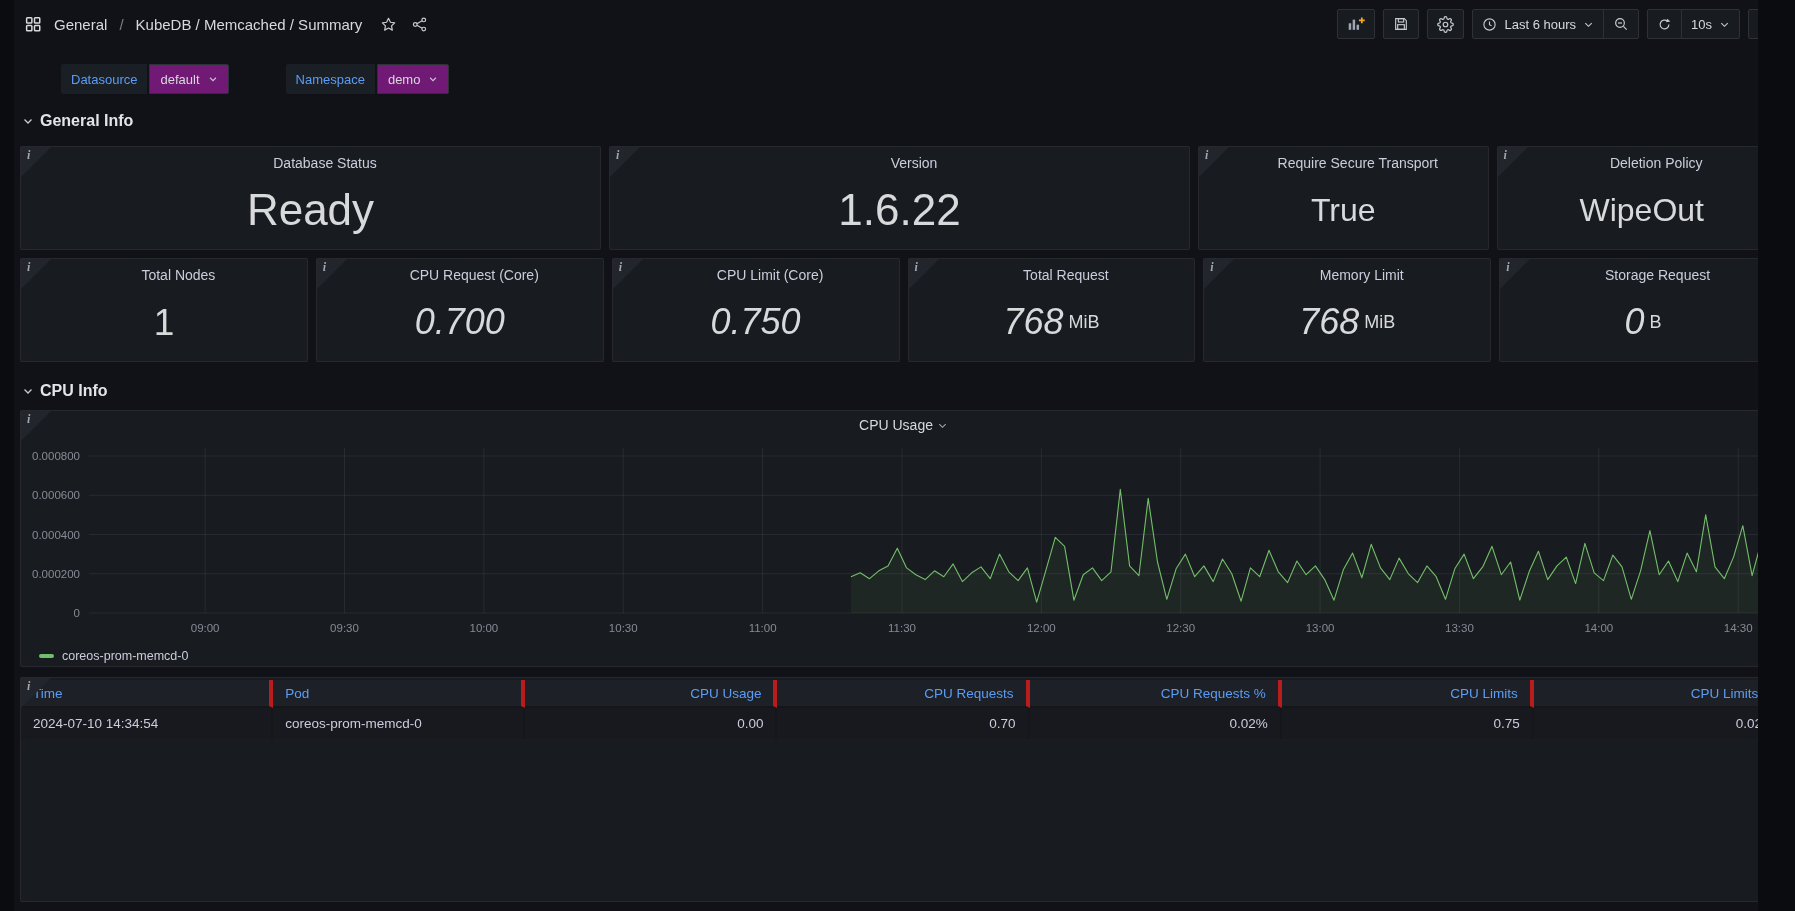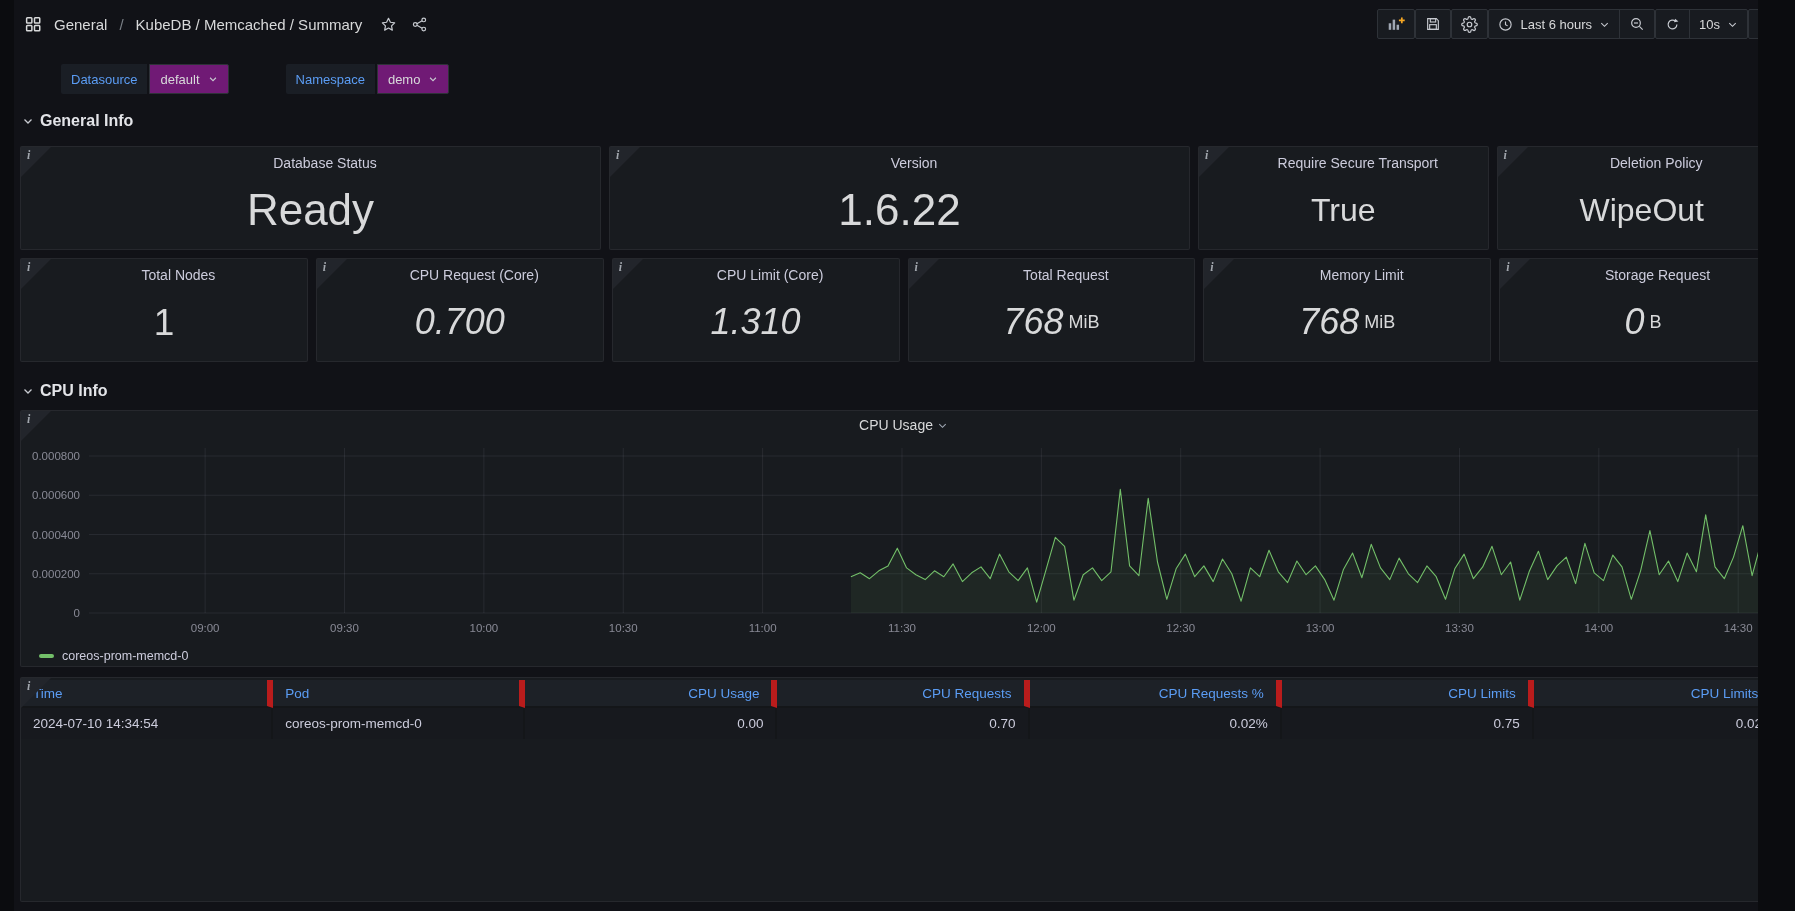--- a/index.html
+++ b/index.html
@@ -8,21 +8,21 @@
   .screen { position:relative; width:1758px; height:911px; background:#111217; overflow:hidden; }
   .sidebar-edge { position:absolute; left:0; top:0; width:14px; height:100%; background:#0b0c0f; }
   .content { position:absolute; left:14px; top:0; width:1781px; height:100%; padding:0 8px 0 6px; }
 
   
   .navbar { height:48px; display:flex; align-items:center; justify-content:space-between; padding:0 2px; }
   .nav-left { display:flex; align-items:center; gap:10px; }
   .crumb-text { color:#d8d9da; font-size:15px; }
   .crumb-sep { color:#7b8087; font-size:15px; padding:0 2px; }
   .icon-btn { display:flex; align-items:center; justify-content:center; background:none; border:none; cursor:pointer; padding:2px; }
-  .nav-right { display:flex; align-items:center; }
+  .nav-right { display:flex; align-items:center; gap:8px; }
   .toolbar-btn { display:flex; align-items:center; gap:7px; height:30px; padding:0 9px;
     background:#181b20; border:1px solid #2e3238; border-radius:2px; color:#d8d9da; font-size:13px; cursor:pointer; }
   .toolbar-group { display:flex; align-items:stretch; height:30px; border:1px solid #2e3238; border-radius:2px; background:#181b20; }
   .toolbar-group .seg { display:flex; align-items:center; gap:7px; padding:0 9px; color:#d8d9da; font-size:13px; cursor:pointer; }
   .toolbar-group .seg + .seg { border-left:1px solid #2e3238; }
   svg.ic { display:block; }
 
   
   .var-row { display:flex; align-items:center; gap:16px; margin-top:16px; height:30px; }
   .var-group { display:flex; align-items:stretch; height:30px;padding-left:41px; }
@@ -59,21 +59,21 @@
   .panel-title-bar { height:28px; display:flex; align-items:center; justify-content:center; gap:4px; cursor:pointer; }
   .panel-title { color:#d8d9da; font-size:14px; font-weight:500; }
   .chart-legend { display:flex; align-items:center; gap:8px; padding-left:18px; height:18px; cursor:pointer; }
   .legend-swatch { width:15px; height:4px; border-radius:2px; }
   .legend-label { color:#ccccdc; font-size:12.5px; }
 
   
   .table-panel { height:225px; margin-top:10px; }
   table.quota { width:100%; border-collapse:separate; border-spacing:0; table-layout:fixed; margin-top:2px; }
   table.quota th { background:#1d2127; color:#5b9df5; font-size:13.5px; font-weight:500; height:28px;
-    padding:0 12px; border-right:6px solid #b91c1c; border-bottom:2px solid #141619; cursor:pointer; }
+    padding:0 12px; border-right:4px solid #b91c1c; border-bottom:2px solid #141619; cursor:pointer; }
   table.quota th:last-child { border-right:none; }
   table.quota td { color:#ccccdc; font-size:13.5px; height:31px; padding:0 12px; background:#17191e;
     border-right:2px solid #141619; }
   table.quota td:last-child { border-right:none; }
   th.left, td.left { text-align:left; }
   th.right, td.right { text-align:right; }
 </style>
 </head>
 <body>
 
@@ -264,21 +264,21 @@
         <div class="stat-value-wrap">
             <span class="stat-value v-md">0.700</span>
           </div>
       </div>
       <div class="panel stat-panel">
         <div class="corner-info">
             <span class="i">i</span>
           </div>
         <div class="stat-label">CPU Limit (Core)</div>
         <div class="stat-value-wrap">
-            <span class="stat-value v-md">1.310</span>
+            <span class="stat-value v-md">0.750</span>
           </div>
       </div>
       <div class="panel stat-panel">
         <div class="corner-info">
             <span class="i">i</span>
           </div>
         <div class="stat-label">Total Request</div>
         <div class="stat-value-wrap">
             <span class="stat-value v-md">768</span>
             <span class="stat-unit">MiB</span>

